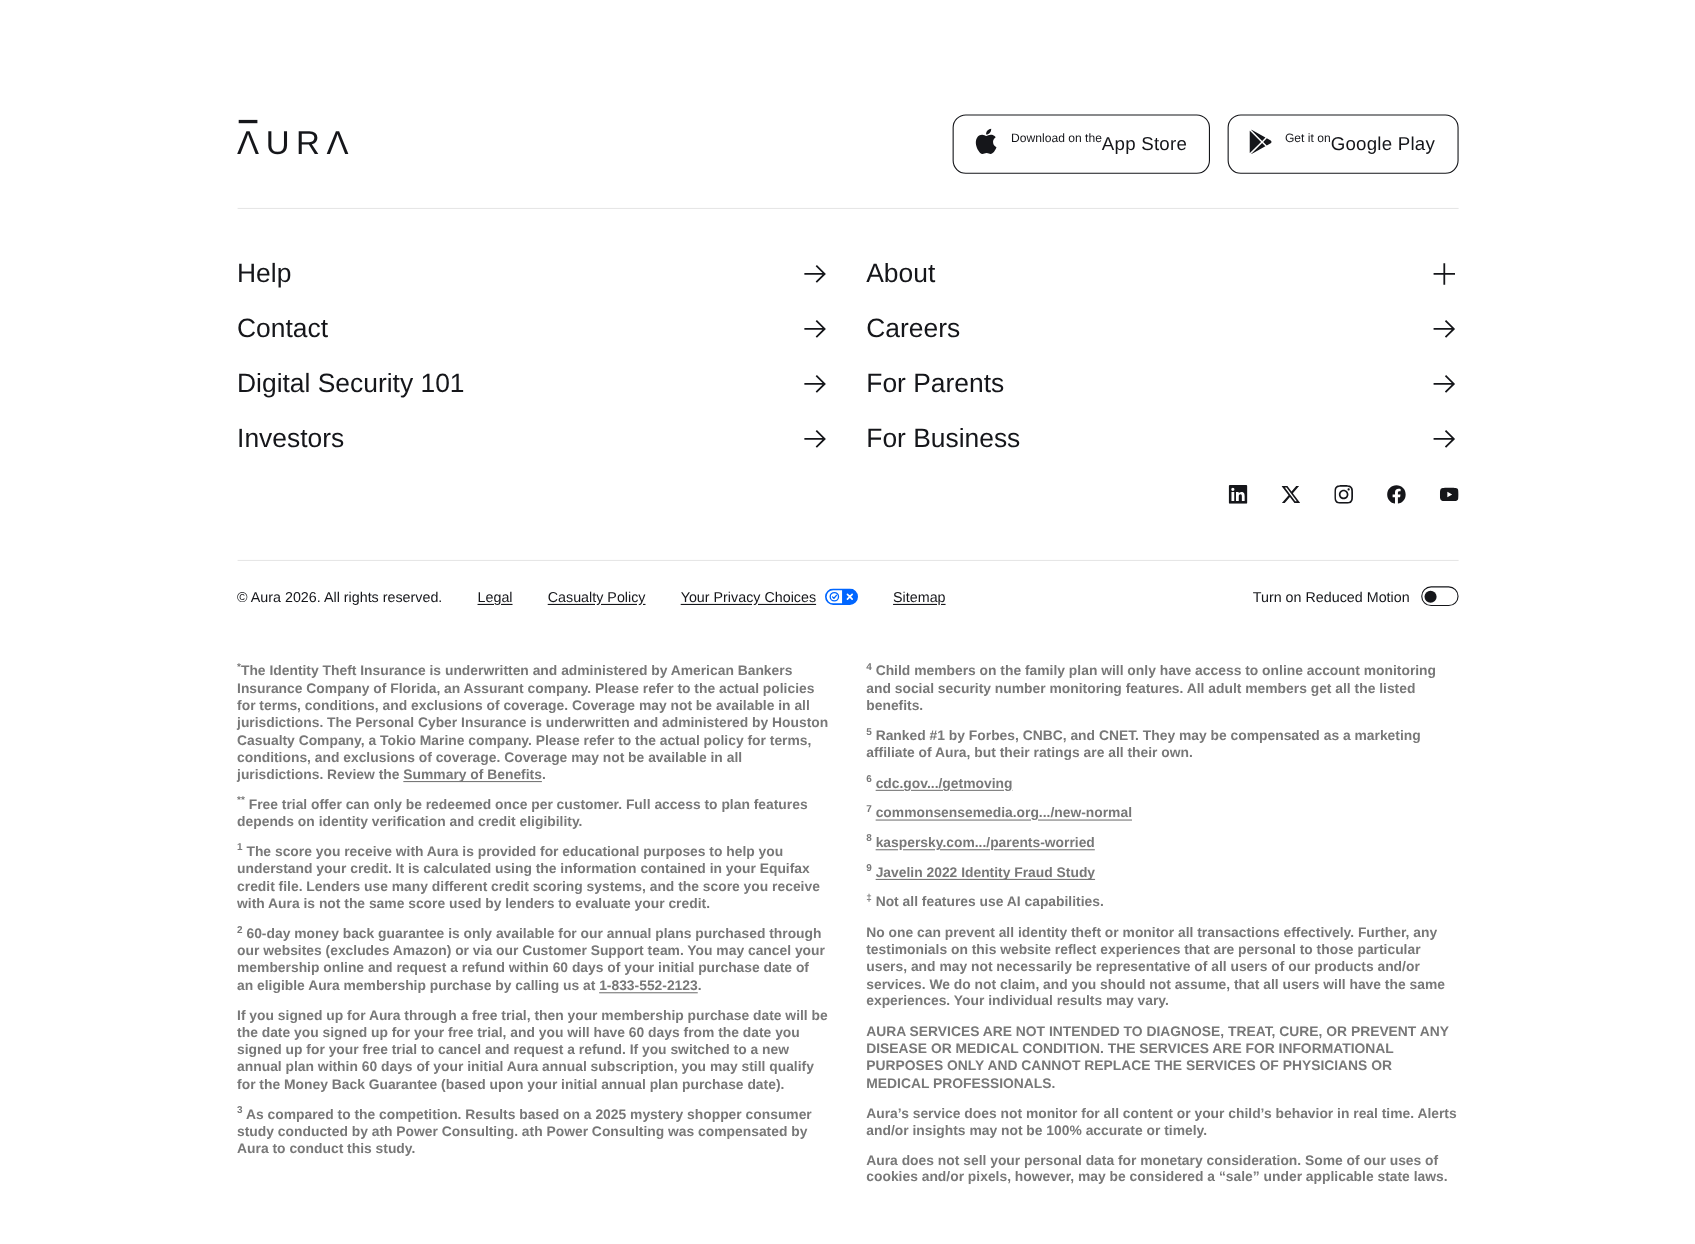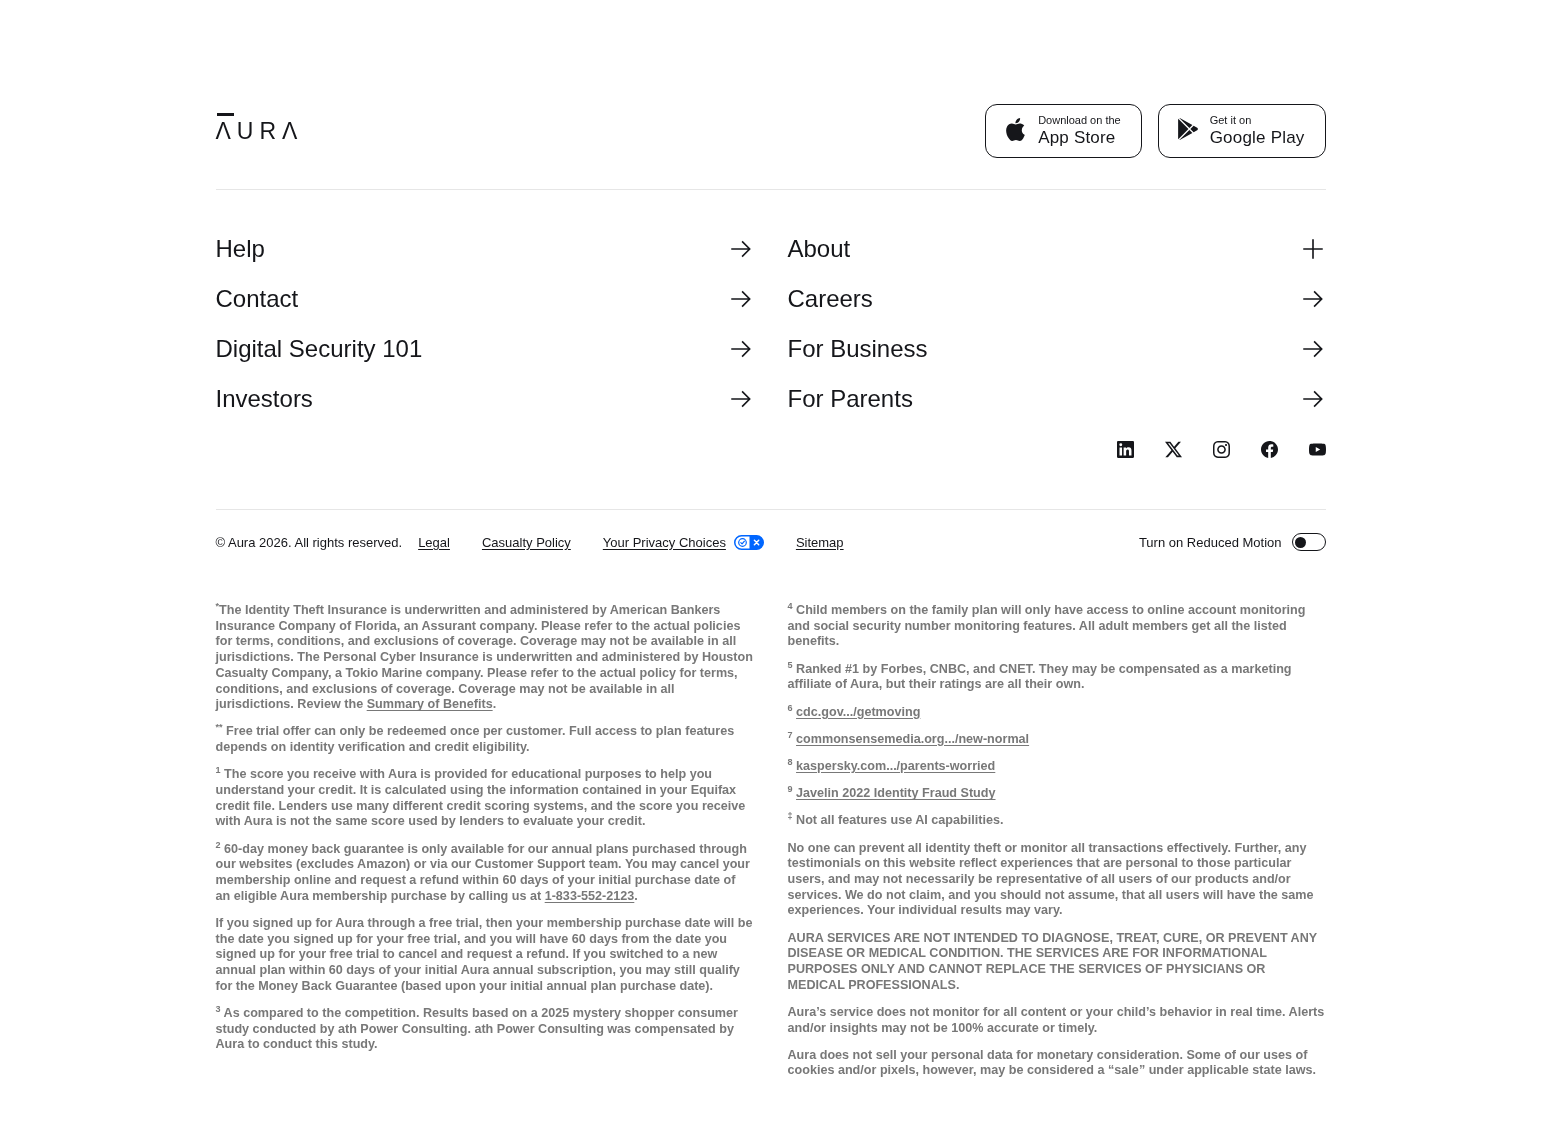--- a/index.html
+++ b/index.html
@@ -15,41 +15,41 @@
   
   .header {
     margin-top: 103px;
     display: flex;
     justify-content: space-between;
     align-items: center;
     height: 56px;
   }
   .wordmark {
     position: relative;
-    font-size: 23px;
+    font-size: 30px;
     font-weight: 500;
     letter-spacing: 6px;
     line-height: 1;
     cursor: pointer;
   }
   .wordmark::before {
     content: "";
     position: absolute;
     top: -7px; left: 1px;
     width: 17px; height: 3px;
     background: #15161A;
   }
   .badges { display: flex; gap: 16px; }
   .store-badge {
     display: flex; align-items: center; gap: 11px;
     height: 54px; padding: 0 20px 0 18px;
     border: 1px solid #15161A; border-radius: 12px;
     background: #fff; cursor: pointer;
   }
-  .store-badge .txt { display: flex; flex-direction: column; }
+  .store-badge .txt { display: flex; flex-direction: row; }
   .store-badge .line1 { font-size: 11px; line-height: 13px; }
   .store-badge .line2 { font-size: 17px; line-height: 22px; font-weight: 400; letter-spacing: 0.2px; }
 
   .divider { height: 1px; background: #E6E6E6; }
   .div1 { margin-top: 30px; }
   .div2 { margin-top: 35px; }
 
   
   .nav-cols { display: flex; gap: 34px; margin-top: 34px; }
   .nav-col { flex: 1; min-width: 0; }
@@ -63,21 +63,21 @@
   .social-row { height: 50px; display: flex; align-items: center; justify-content: flex-end; gap: 31px; }
   .social-btn { width: 17px; height: 17px; cursor: pointer; display: inline-flex; }
   .social-btn svg { width: 17px; height: 17px; fill: #15161A; }
 
   
   .legal-bar {
     display: flex; align-items: center;
     padding: 23px 0 22px 0;
     font-size: 13px;
   }
-  .legal-links { display: flex; align-items: center; gap: 32px; margin-left: 16px; }
+  .legal-links { display: flex; align-items: center; gap: 32px; margin-left: 32px; }
   .legal-links a { color: #15161A; text-decoration: underline; text-underline-offset: 2px; cursor: pointer; }
   .pc-wrap { display: inline-flex; align-items: center; gap: 8px; }
   .bar-spacer { flex: 1; }
   .rm-wrap { display: inline-flex; align-items: center; gap: 10px; font-size: 13px; }
   .toggle {
     width: 34px; height: 18px;
     border: 1.5px solid #15161A; border-radius: 10px;
     background: #fff; display: inline-flex; align-items: center;
     padding: 0 2px; cursor: pointer;
   }
@@ -163,27 +163,27 @@
             <path d="M12 3v18M3 12h18"></path>
           </svg>
       </div>
       <div class="nav-row">
         <span>Careers</span>
         <svg class="nav-icon" viewBox="0 0 24 24" fill="none" stroke="#15161A" stroke-width="1.5">
             <path d="M3 12h17M13 5l7 7-7 7"></path>
           </svg>
       </div>
       <div class="nav-row">
+        <span>For Parents</span>
+        <svg class="nav-icon" viewBox="0 0 24 24" fill="none" stroke="#15161A" stroke-width="1.5">
+            <path d="M3 12h17M13 5l7 7-7 7"></path>
+          </svg>
+      </div>
+      <div class="nav-row">
         <span>For Business</span>
-        <svg class="nav-icon" viewBox="0 0 24 24" fill="none" stroke="#15161A" stroke-width="1.5">
-            <path d="M3 12h17M13 5l7 7-7 7"></path>
-          </svg>
-      </div>
-      <div class="nav-row">
-        <span>For Parents</span>
         <svg class="nav-icon" viewBox="0 0 24 24" fill="none" stroke="#15161A" stroke-width="1.5">
             <path d="M3 12h17M13 5l7 7-7 7"></path>
           </svg>
       </div>
       <div class="social-row">
         <span class="social-btn">
           <svg viewBox="0 0 24 24">
               <path d="M20.447 20.452h-3.554v-5.569c0-1.328-.027-3.037-1.852-3.037-1.853 0-2.136 1.445-2.136 2.939v5.667H9.351V9h3.414v1.561h.046c.477-.9 1.637-1.85 3.37-1.85 3.601 0 4.267 2.37 4.267 5.455v6.286zM5.337 7.433a2.062 2.062 0 01-2.063-2.065 2.064 2.064 0 112.063 2.065zm1.782 13.019H3.555V9h3.564v11.452zM22.225 0H1.771C.792 0 0 .774 0 1.729v20.542C0 23.227.792 24 1.771 24h20.451C23.2 24 24 23.227 24 22.271V1.729C24 .774 23.2 0 22.225 0z"></path>
             </svg>
         </span>

